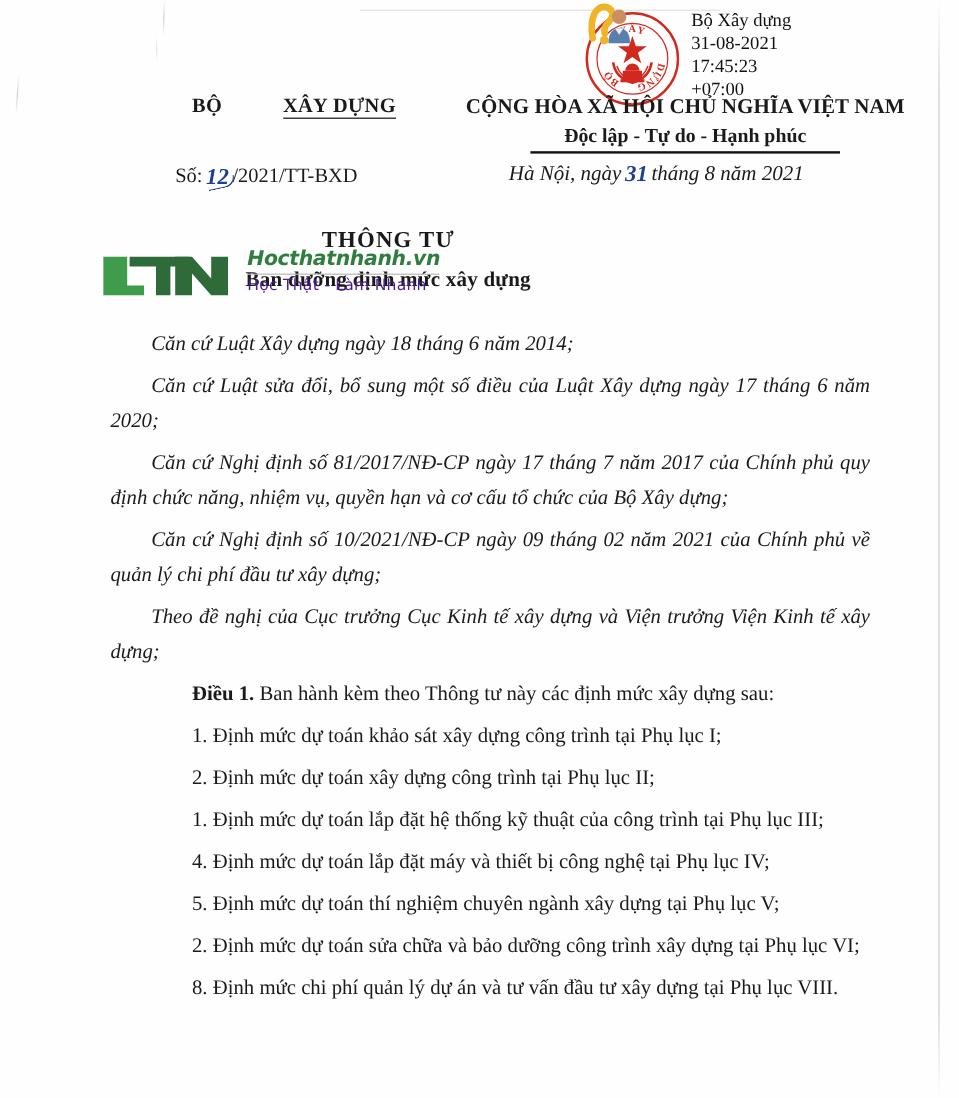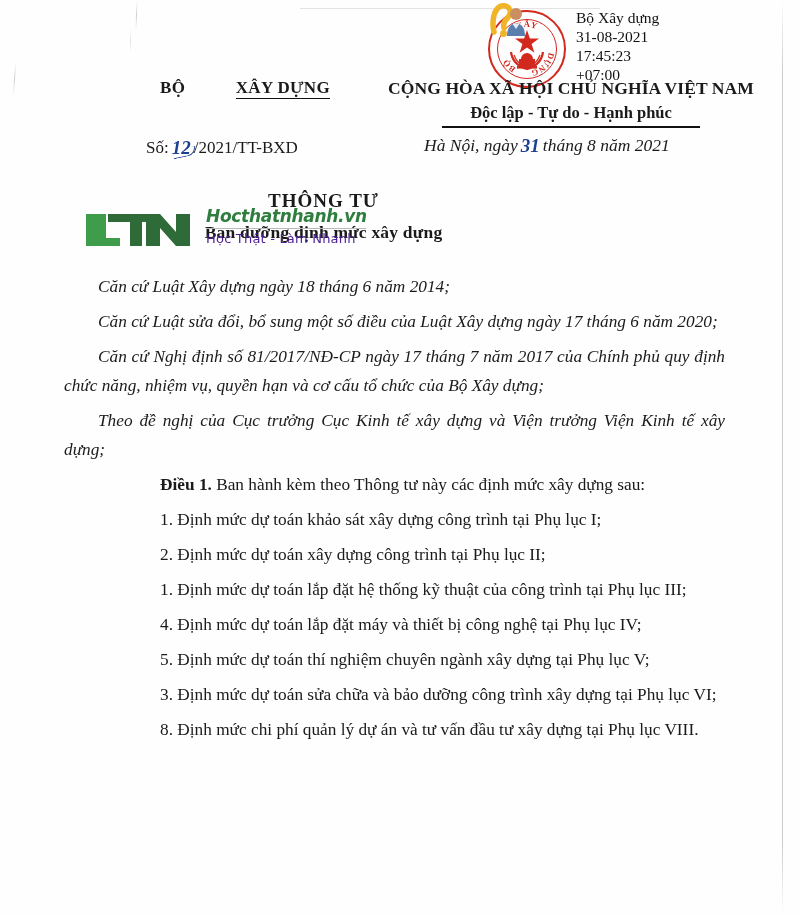--- a/index.html
+++ b/index.html
@@ -238,21 +238,21 @@
     background: #b9b9b9;
   }
 
   
   #body { position: absolute; left: 0; top: 272px; width: 799px; }
 
   .para {
     font-size: 17.3px;
     line-height: 29px;
     margin: 0 0 6px 0;
-    padding: 0 74px 0 64px;
+    padding: 0 74px 0 92px;
     text-align: justify;
   }
   .para.italic { font-style: italic; }
   .para.indent { text-indent: 34px; }
 
   .para.article { text-indent: 0; padding-left: 160px; }
   .para.article .art-label { font-weight: 700; }
   .para.listitem { text-indent: 0; padding-left: 160px; }
 
   .para.tight { margin-bottom: 2px; }
@@ -347,29 +347,30 @@
     <div id="wm-site">Hocthatnhanh.vn</div>
     <div id="wm-rule"></div>
     <div id="wm-tag">Học Thật - Làm Nhanh</div>
   </div>
 
   <div id="body">
 
     <p class="para italic indent">Căn cứ Luật Xây dựng ngày 18 tháng 6 năm 2014;</p>
     <p class="para italic indent">Căn cứ Luật sửa đổi, bổ sung một số điều của Luật Xây dựng ngày 17 tháng 6 năm 2020;</p>
     <p class="para italic indent">Căn cứ Nghị định số 81/2017/NĐ-CP ngày 17 tháng 7 năm 2017 của Chính phủ quy định chức năng, nhiệm vụ, quyền hạn và cơ cấu tổ chức của Bộ Xây dựng;</p>
+    <p class="para italic indent">Căn cứ Nghị định số 10/2021/NĐ-CP ngày 09 tháng 02 năm 2021 của Chính phủ về quản lý chi phí đầu tư xây dựng;</p>
     <p class="para italic indent">Theo đề nghị của Cục trưởng Cục Kinh tế xây dựng và Viện trưởng Viện Kinh tế xây dựng;</p>
 
     <p class="para article"><span class="art-label">Điều 1.</span><span> Ban hành kèm theo Thông tư này các định mức xây dựng sau:</span></p>
 
     <p class="para listitem">1. Định mức dự toán khảo sát xây dựng công trình tại Phụ lục I;</p>
     <p class="para listitem">2. Định mức dự toán xây dựng công trình tại Phụ lục II;</p>
     <p class="para listitem">1. Định mức dự toán lắp đặt hệ thống kỹ thuật của công trình tại Phụ lục III;</p>
     <p class="para listitem">4. Định mức dự toán lắp đặt máy và thiết bị công nghệ tại Phụ lục IV;</p>
     <p class="para listitem">5. Định mức dự toán thí nghiệm chuyên ngành xây dựng tại Phụ lục V;</p>
-    <p class="para listitem">3. Định mức dự toán sửa chữa và bảo dưỡng công trình xây dựng tại Phụ lục VI;</p>
+    <p class="para listitem">2. Định mức dự toán sửa chữa và bảo dưỡng công trình xây dựng tại Phụ lục VI;</p>
     <p class="para listitem">8. Định mức chi phí quản lý dự án và tư vấn đầu tư xây dựng tại Phụ lục VIII.</p>
 
     <p class="para article tight"></p>
 
   </div>
 
 </div>
 
 </body></html>

